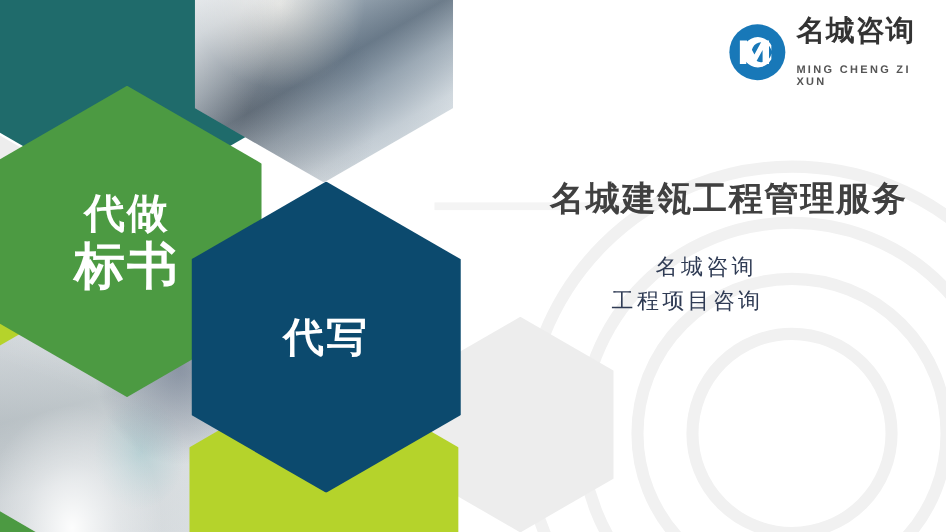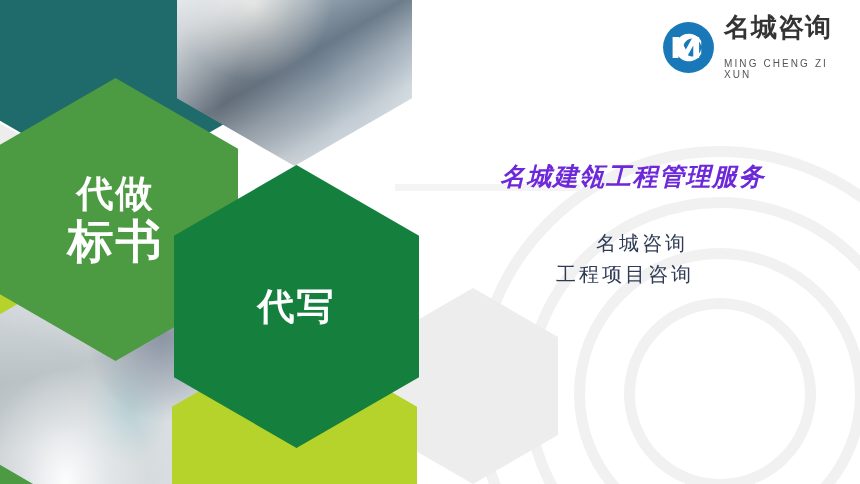--- a/index.html
+++ b/index.html
@@ -146,36 +146,35 @@
   }
   .logo-cn {
     font-size: 26px;
     font-weight: 700;
     color: #333333;
     letter-spacing: 1px;
     line-height: 1.05;
   }
   .logo-py {
     font-size: 10px;
-    font-weight: 400;
+    font-weight: 700;
     color: #555555;
     letter-spacing: 2.1px;
     margin-top: 17px;
   }
 
   .headline {
     position: absolute;
     left: 500px;
     top: 160px;
-    font-size: 25px;
-    font-weight: 700;
-    color: #6d28d9;
+    font-size: 31px;
+    font-weight: 700;
+    color: #404040;
     letter-spacing: 1.5px;
     white-space: nowrap;
-    font-style: italic;
   }
 
   .sub-lines {
     position: absolute;
     left: 460px;
     top: 228px;
     width: 330px;
     text-align: center;
     color: #2f3b54;
     font-size: 20px;
@@ -216,21 +215,21 @@
 
     <div class="hex" style="left:172px; top:336px; width:245px; height:283px; background:#b5d32b;"></div>
 
     <div class="hex" style="left:-7px; top:78px; width:245px; height:283px; background:#4c9a42;">
       <div class="hex-label">
         <span class="l1">代做</span>
         <span class="l2">标书</span>
       </div>
     </div>
 
-    <div class="hex" style="left:174px; top:165px; width:245px; height:283px; background:#15803d;">
+    <div class="hex" style="left:174px; top:165px; width:245px; height:283px; background:#0c4a6e;">
       <div class="hex-label">
         <span class="l1">代写</span>
       </div>
     </div>
 
   </div>
 
   <div class="logo-block">
     <svg class="logo-mark" viewBox="0 0 100 100">
       <circle cx="50" cy="50" r="48" fill="#1878b8"></circle>

